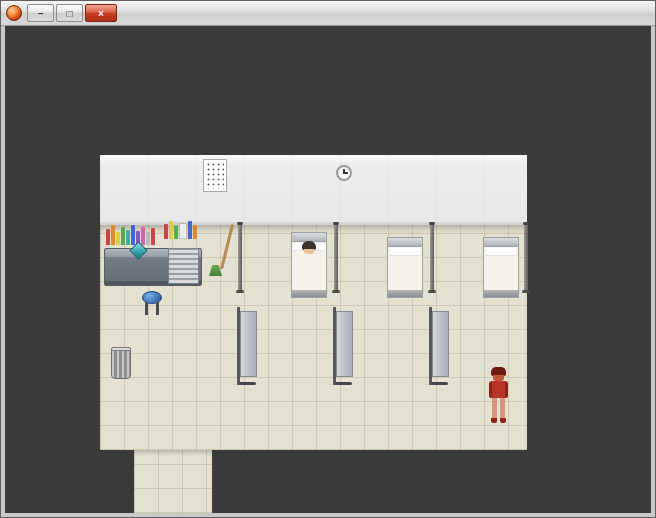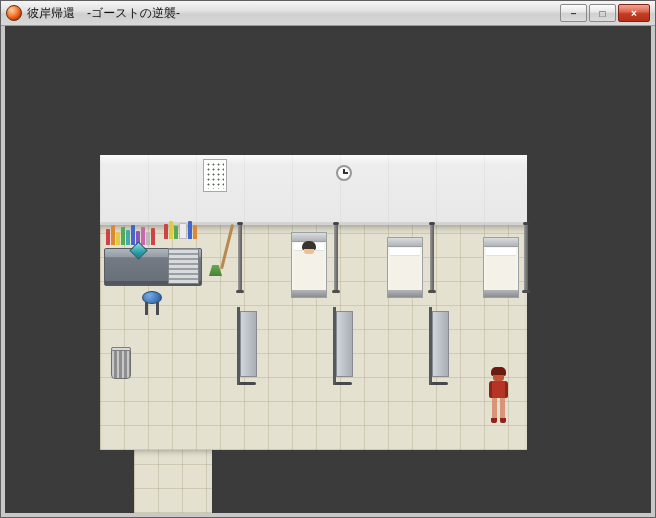--- a/index.html
+++ b/index.html
@@ -140,21 +140,20 @@
   .red-figure .feet { display:flex; justify-content:center; gap:3px; height:5px; }
   .red-figure .foot { width:6px; background:#8e2418; border-radius:0 0 2px 2px; }
 </style>
 </head>
 <body>
 
 <div class="window">
 
   <div class="titlebar">
     <div class="app-icon"></div>
-    <div class="window-title">彼岸帰還　-ゴーストの逆襲-</div>
     <div class="controls">
       <div class="ctrl">–</div>
       <div class="ctrl">□</div>
       <div class="ctrl close">×</div>
     </div>
   </div>
 
   <div class="client">
     <div class="game-screen">
 

